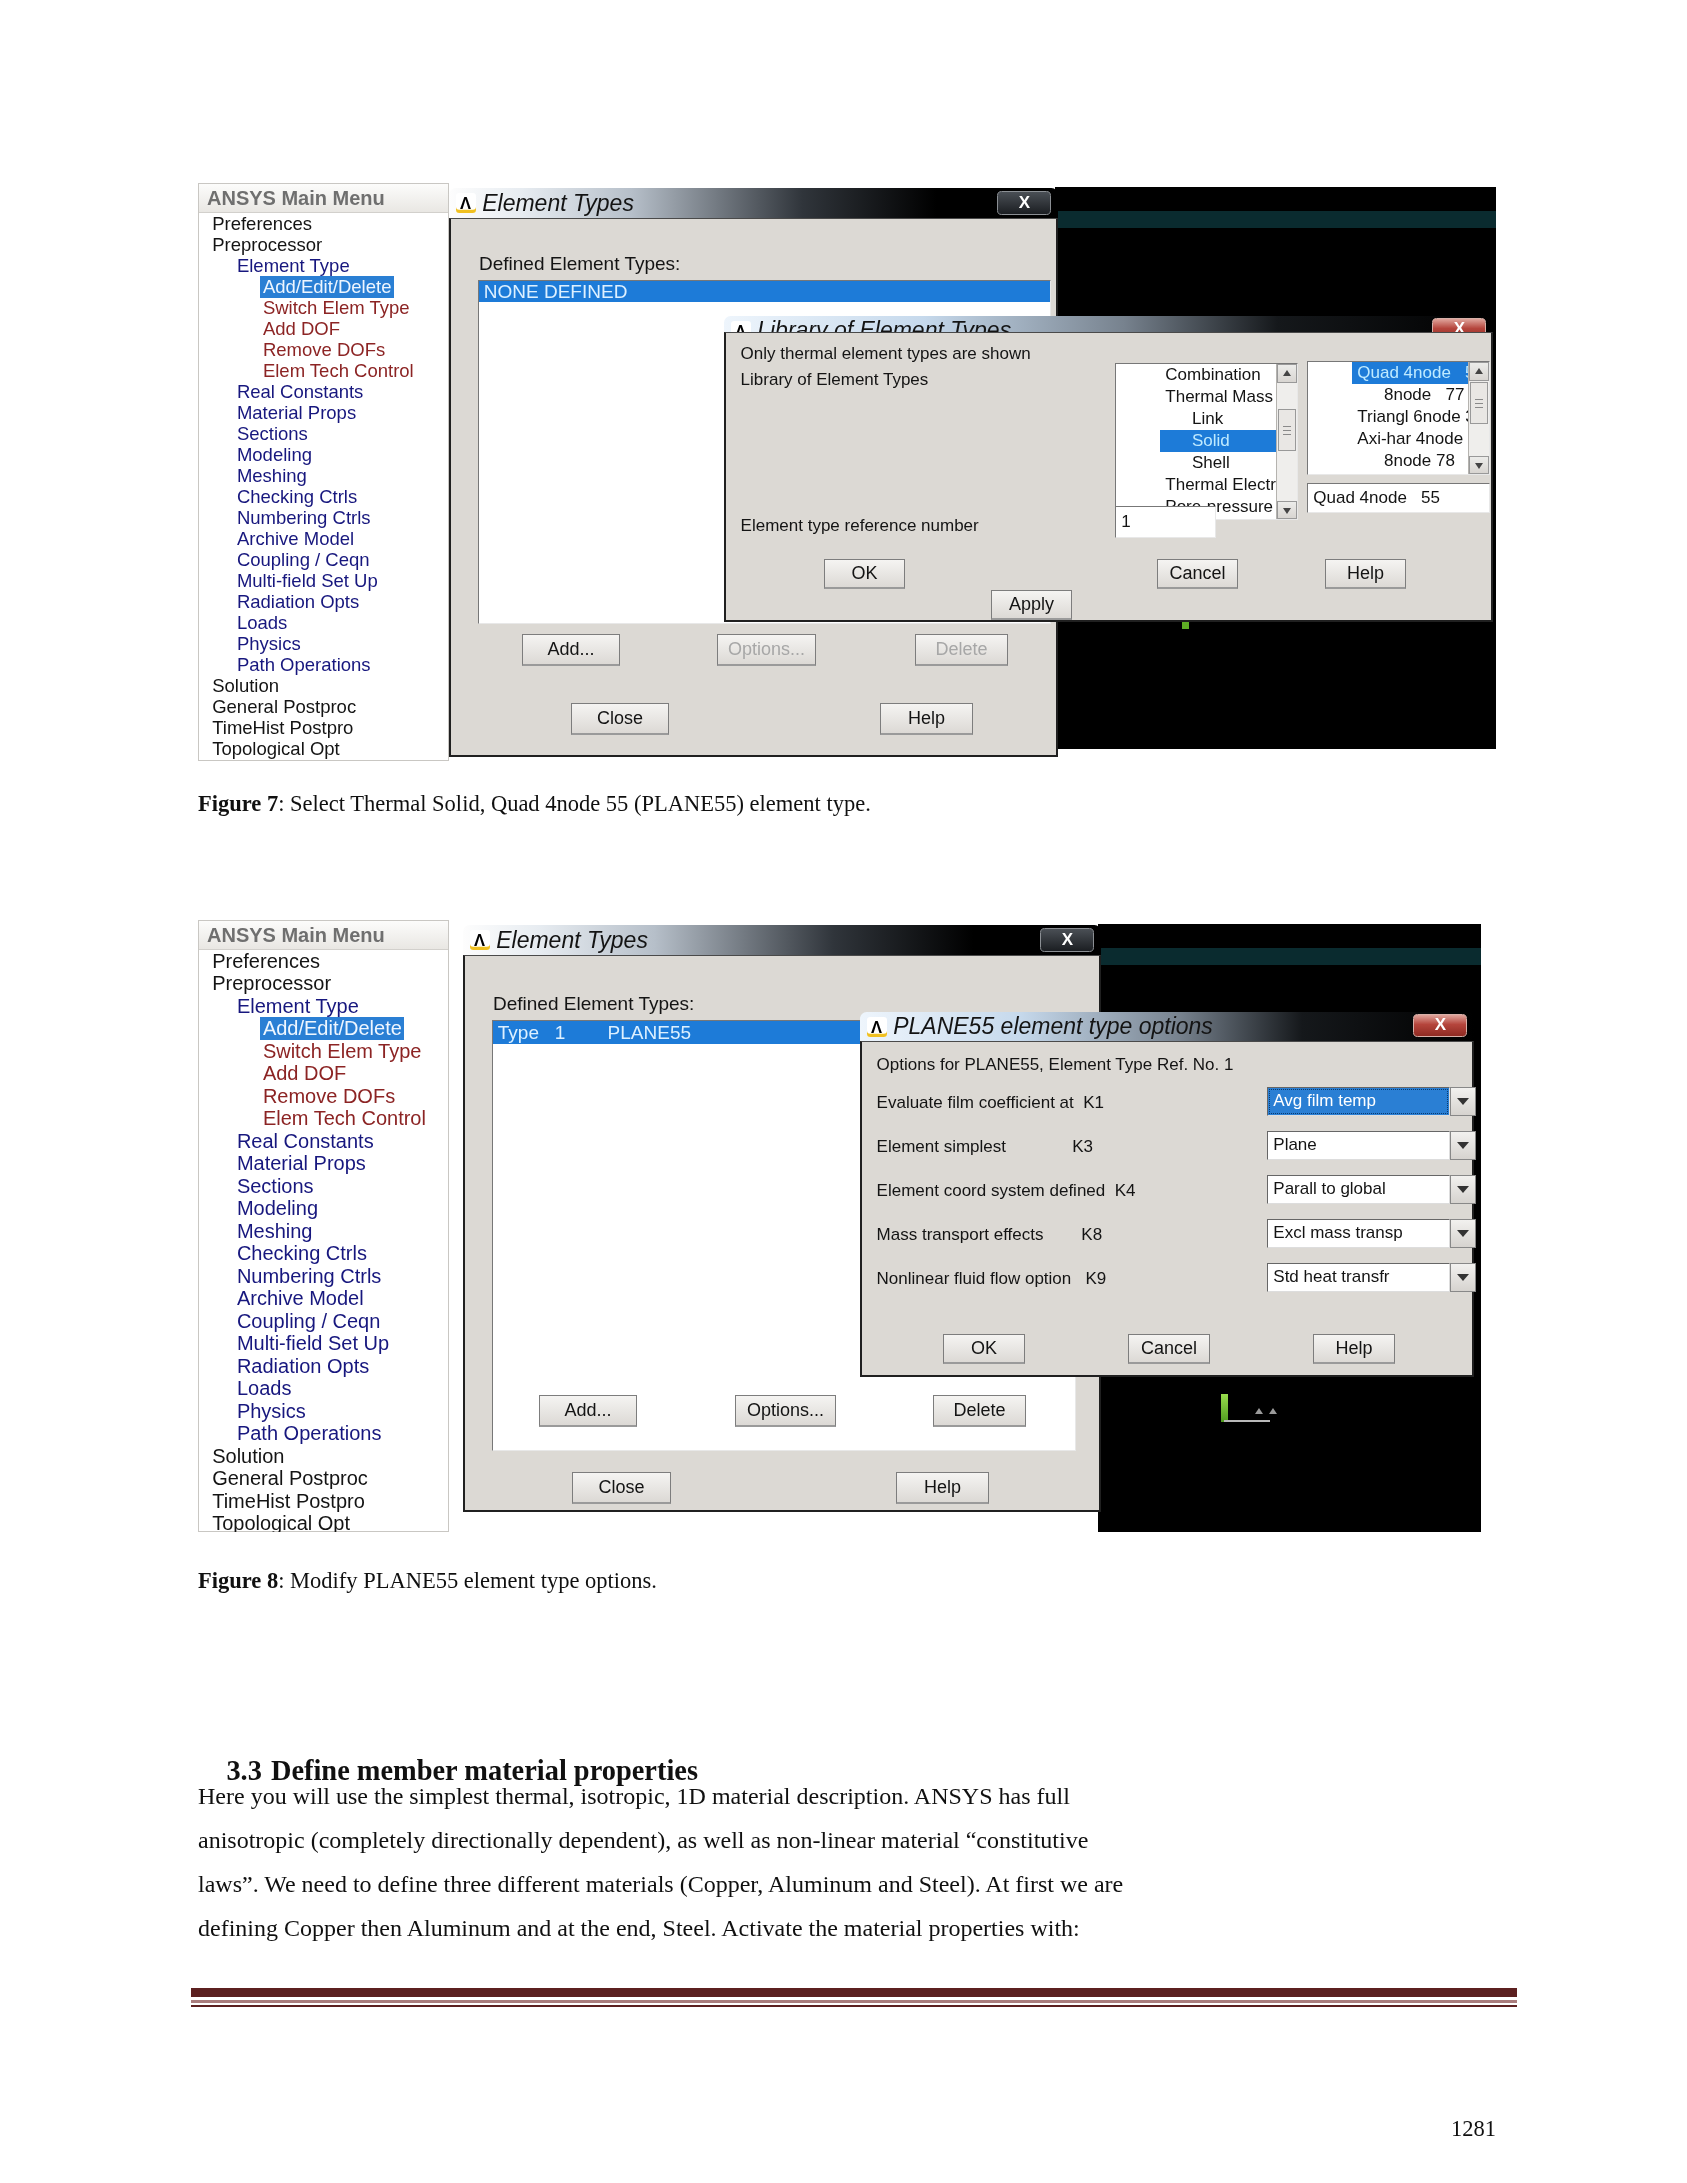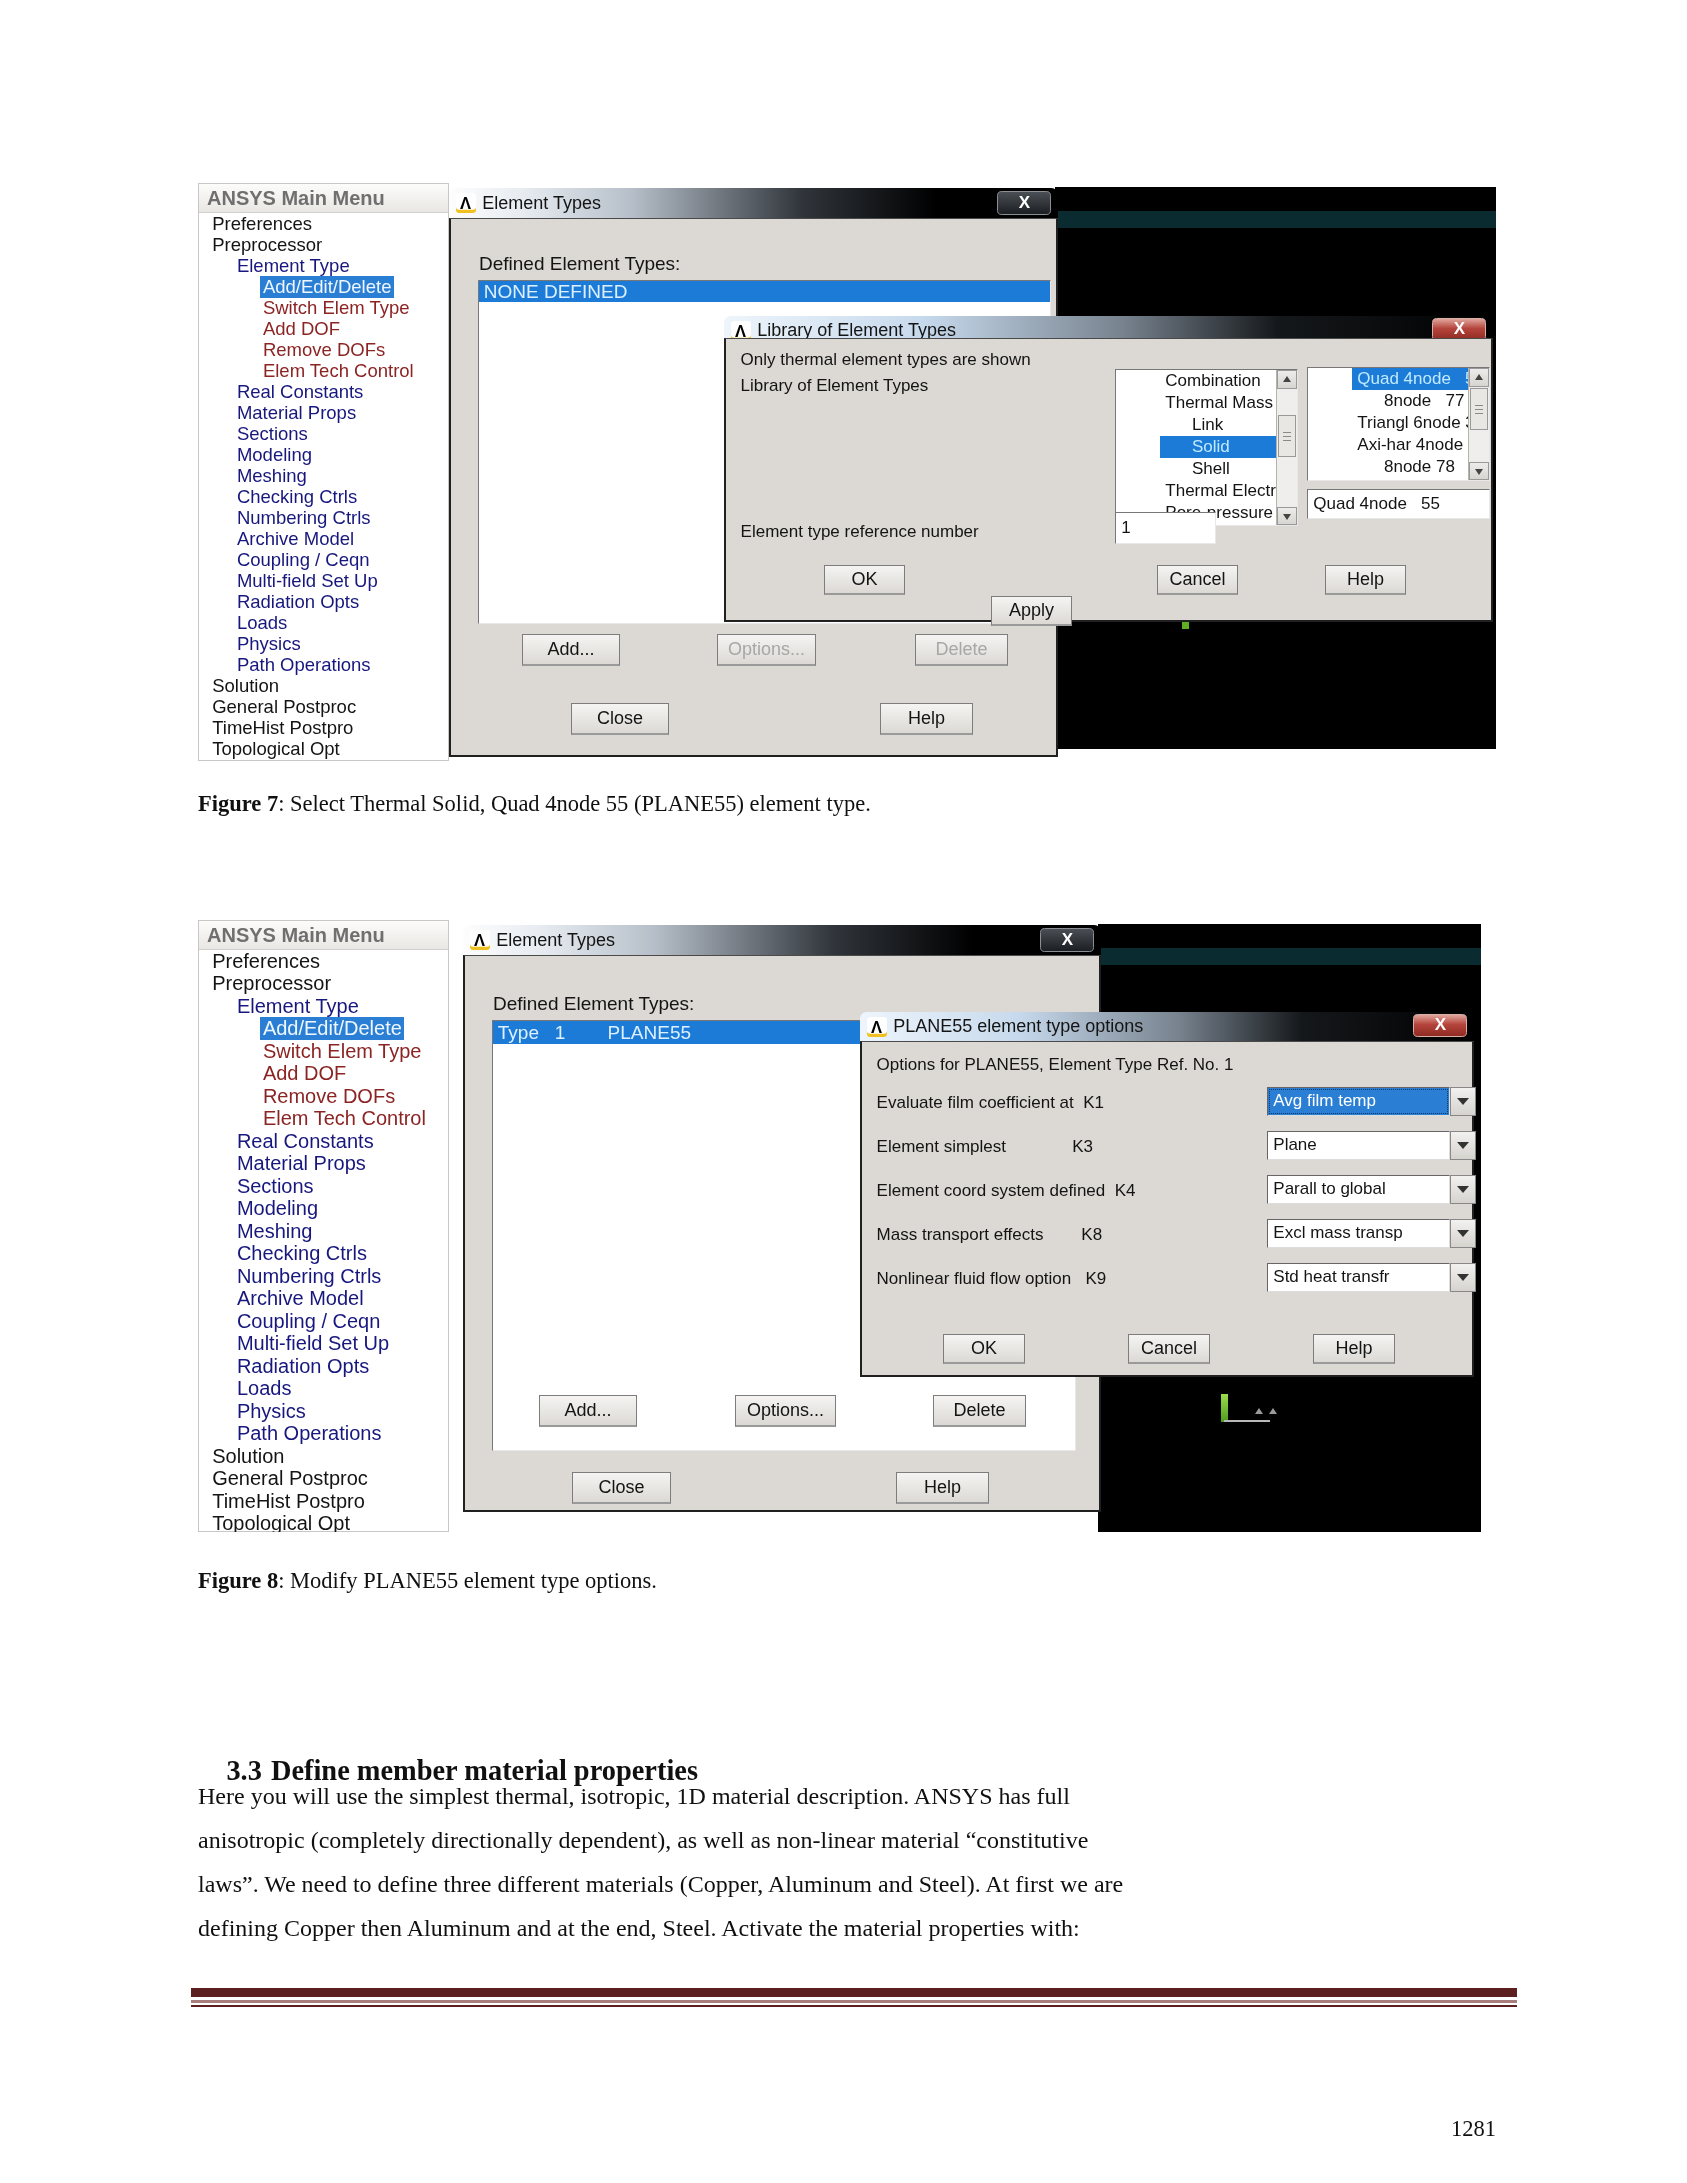--- a/index.html
+++ b/index.html
@@ -24,21 +24,21 @@
   .mi .lbl{padding:0 2.6px;}
   .mi.sel .lbl{background:#2a7fd4;color:#eef6ff;}
   .ico{flex:none;margin-right:5.3px;position:relative;box-sizing:border-box;}
 
   
   .dlg{position:absolute;box-sizing:border-box;}
   .tb{position:absolute;left:0;top:0;right:0;display:flex;align-items:center;
       border-radius:6.6px 6.6px 0 0;font-family:"Liberation Sans",sans-serif;}
   .tb.et{height:30px;background:linear-gradient(to right,#fdfdfd 0%,#e7ecf1 12%,#b6bfc9 30%,#30353b 58%,#000 80%);}
   .tb.lib{height:29px;background:linear-gradient(to right,#eef5fc 0%,#c6d9ec 26%,#77828e 52%,#15181b 72%,#000 100%);}
-  .tb .ttl{font-size:18px;color:#141414;}
+  .tb .ttl{font-size:23px;color:#141414;font-style:italic;}
   .logo{width:20px;height:20px;background:#fff;border-radius:3.3px;color:#000;font-weight:bold;font-size:16.5px;
         text-align:center;line-height:20px;margin:0 6.6px 0 6.6px;box-shadow:inset 0 -3.3px 0 #f0c020;flex:none;}
   .xbtn{position:absolute;right:6.6px;top:2.6px;width:54px;height:24px;border-radius:4.6px;color:#fff;
         font:bold 17px "Liberation Sans",sans-serif;display:flex;align-items:center;justify-content:center;
         background:linear-gradient(#4a4f55,#1b1e22);border:0.7px solid #8b8f94;box-sizing:border-box;}
   .xbtn.red{background:linear-gradient(#e0a59c,#b5453c 45%,#8f2a22);border:0.7px solid #d8b0a8;}
   .bd{position:absolute;left:0;right:0;bottom:0;background:#dcd9d4;border:2px solid #202020;border-top:1.3px solid #4a4a4a;
       box-sizing:border-box;font-family:"Liberation Sans",sans-serif;}
   .bd .flabel{position:absolute;font-size:19px;color:#141414;}
   .listbox{position:absolute;background:#fff;border:1.3px solid;border-color:#777 #e8e8e8 #e8e8e8 #777;box-sizing:border-box;}
@@ -256,21 +256,21 @@
         <div class="btn" style="left:429px;top:484px;width:93px;height:32px;">Help</div>
       </div>
     </div>
 
     <div class="dlg" style="left:526px;top:133px;width:769px;height:306px;">
       <div class="tb lib">
         <span class="logo">Λ</span>
         <span class="ttl">Library of Element Types</span>
         <span class="xbtn red" style="top:2px;height:22.5px;">X</span>
       </div>
-      <div class="bd" style="top:22px;">
+      <div class="bd" style="top:16px;">
         <div class="note" style="left:14.6px;top:10.6px;">Only thermal element types are shown</div>
         <div class="note" style="left:14.6px;top:37px;">Library of Element Types</div>
 
         <div class="listbox" style="left:389px;top:30px;width:183px;height:157px;">
           <div style="margin-right:21px;">
 
               <div class="lrow">Combination</div>
 
               <div class="lrow">Thermal Mass</div>
 

